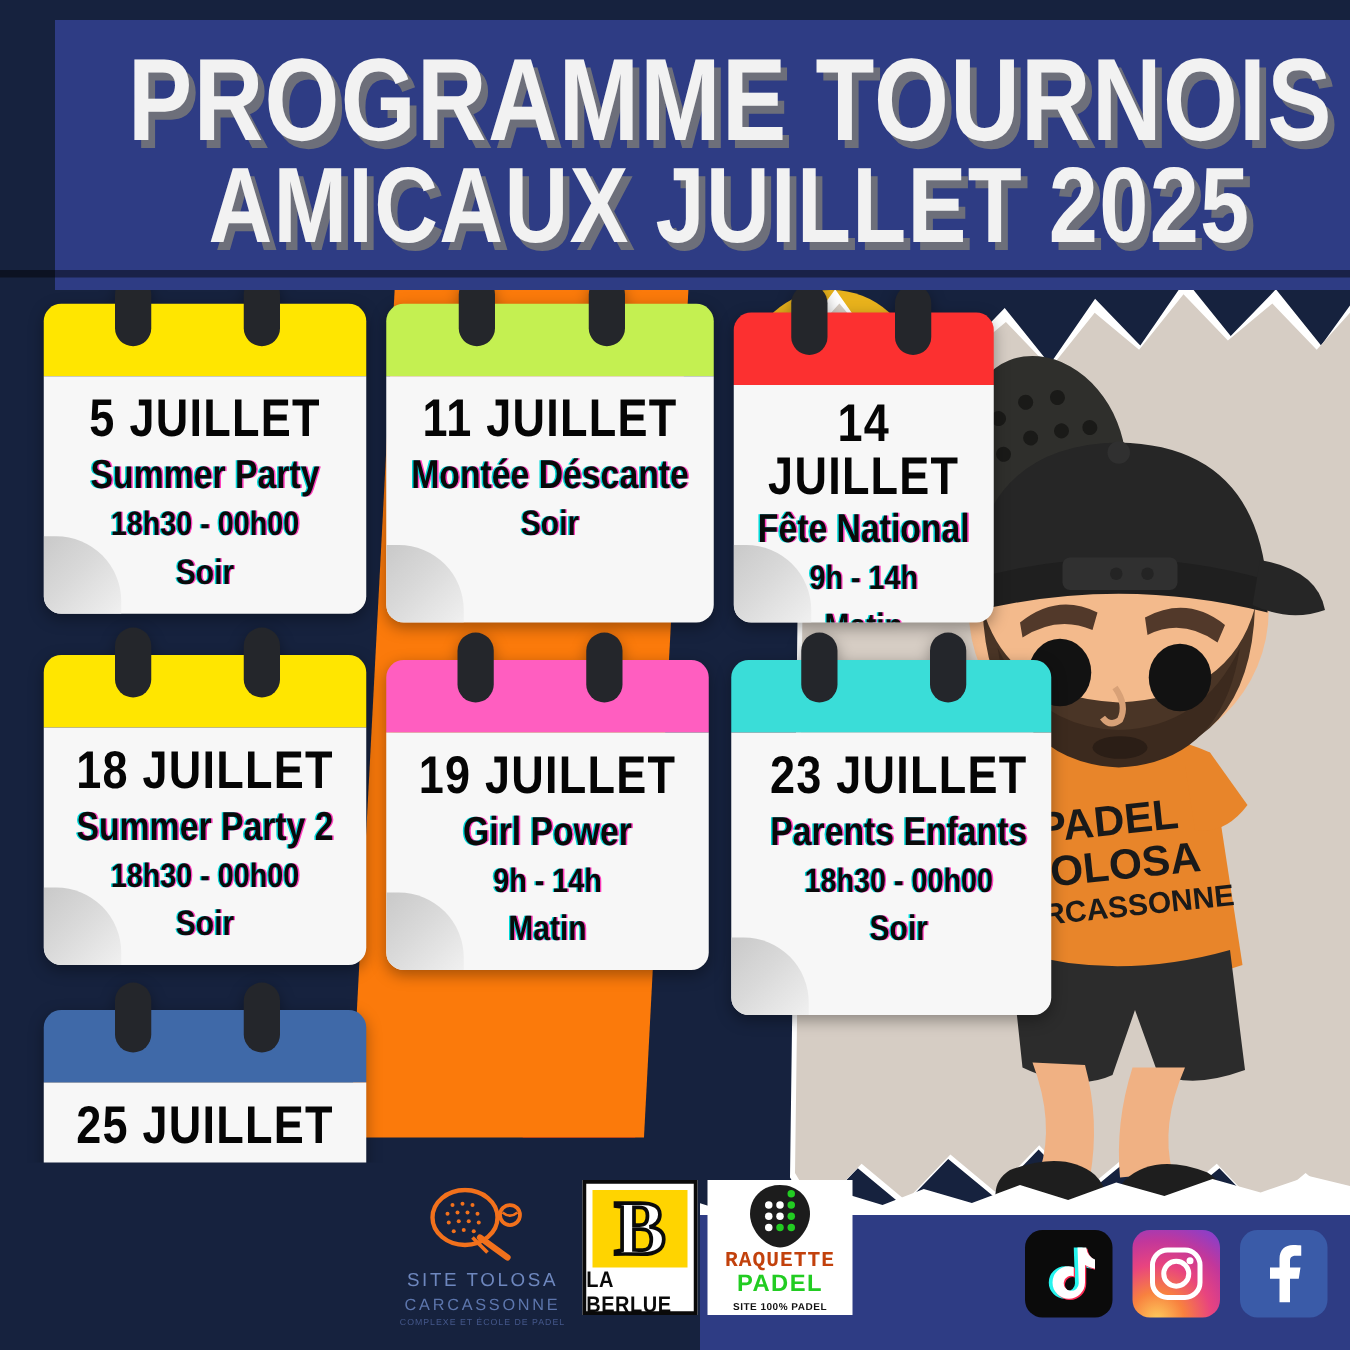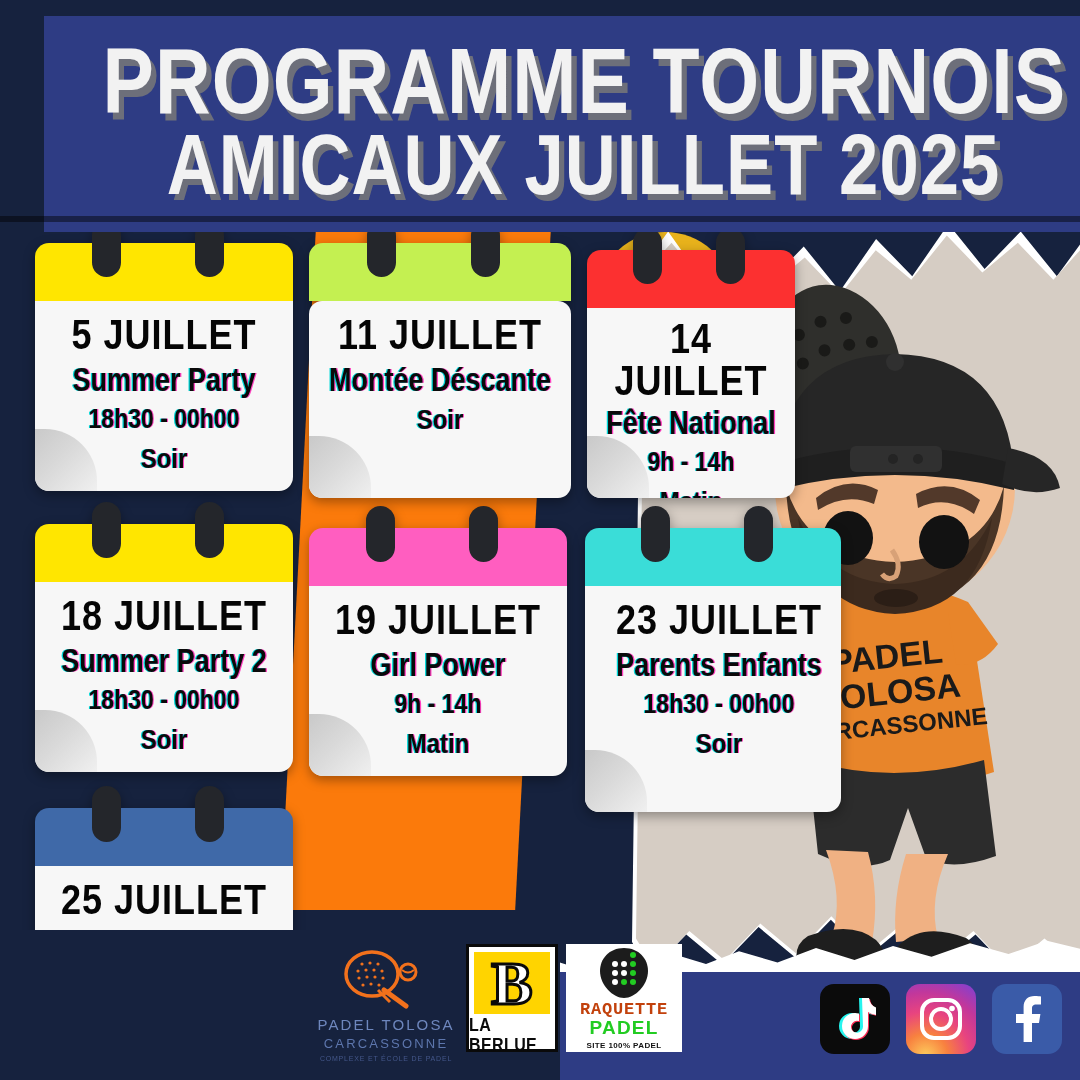--- a/index.html
+++ b/index.html
@@ -356,21 +356,21 @@
     </div>
   </div>
 
   <div class="card" style="left:290px; top:243px; width:262px;">
     <div class="card-head" style="background:#C4F051;">
       <div class="card-rings">
         <div class="ring r1"></div>
         <div class="ring r2"></div>
       </div>
     </div>
-    <div class="card-body" style="height:197px;border-radius:13px;">
+    <div class="card-body" style="height:197px;">
       <div class="fold"></div>
       <div class="c-date">11 JUILLET</div>
       <div class="c-title">Montée Déscante</div>
       <div class="c-period">Soir</div>
     </div>
   </div>
 
   <div class="card" style="left:568px; top:250px; width:208px;">
     <div class="card-head" style="background:#FC3030;">
       <div class="card-rings">
@@ -468,21 +468,21 @@
           <circle cx="53" cy="28" r="1.6"></circle>
         <circle cx="33" cy="35" r="1.6"></circle>
           <circle cx="41" cy="34" r="1.6"></circle>
           <circle cx="49" cy="35" r="1.6"></circle>
       </g>
       <path d="M54 40 L76 56" stroke="#F2711C" stroke-width="5" stroke-linecap="round"></path>
       <path d="M48 40 L60 52" stroke="#F2711C" stroke-width="3" fill="none"></path>
       <circle cx="78" cy="22" r="8" fill="none" stroke="#F2711C" stroke-width="3"></circle>
       <path d="M72 20 q6 5 12 0" stroke="#F2711C" stroke-width="2" fill="none"></path>
     </svg>
-    <div class="pt-name">PADEL TOLOSA</div>
+    <div class="pt-name">SITE TOLOSA</div>
     <div class="pt-city">CARCASSONNE</div>
     <div class="pt-sub">COMPLEXE ET ÉCOLE DE PADEL</div>
   </div>
 
   <div class="logo-laberlue">
     <div class="lb-yellow">
       <span style="font-family:'Liberation Serif',serif; font-weight:700; font-size:62px; color:#FFF;
                    -webkit-text-stroke:3px #0A0A0A; line-height:1;">B</span>
     </div>
     <div class="lb-text">LA BERLUE</div>

